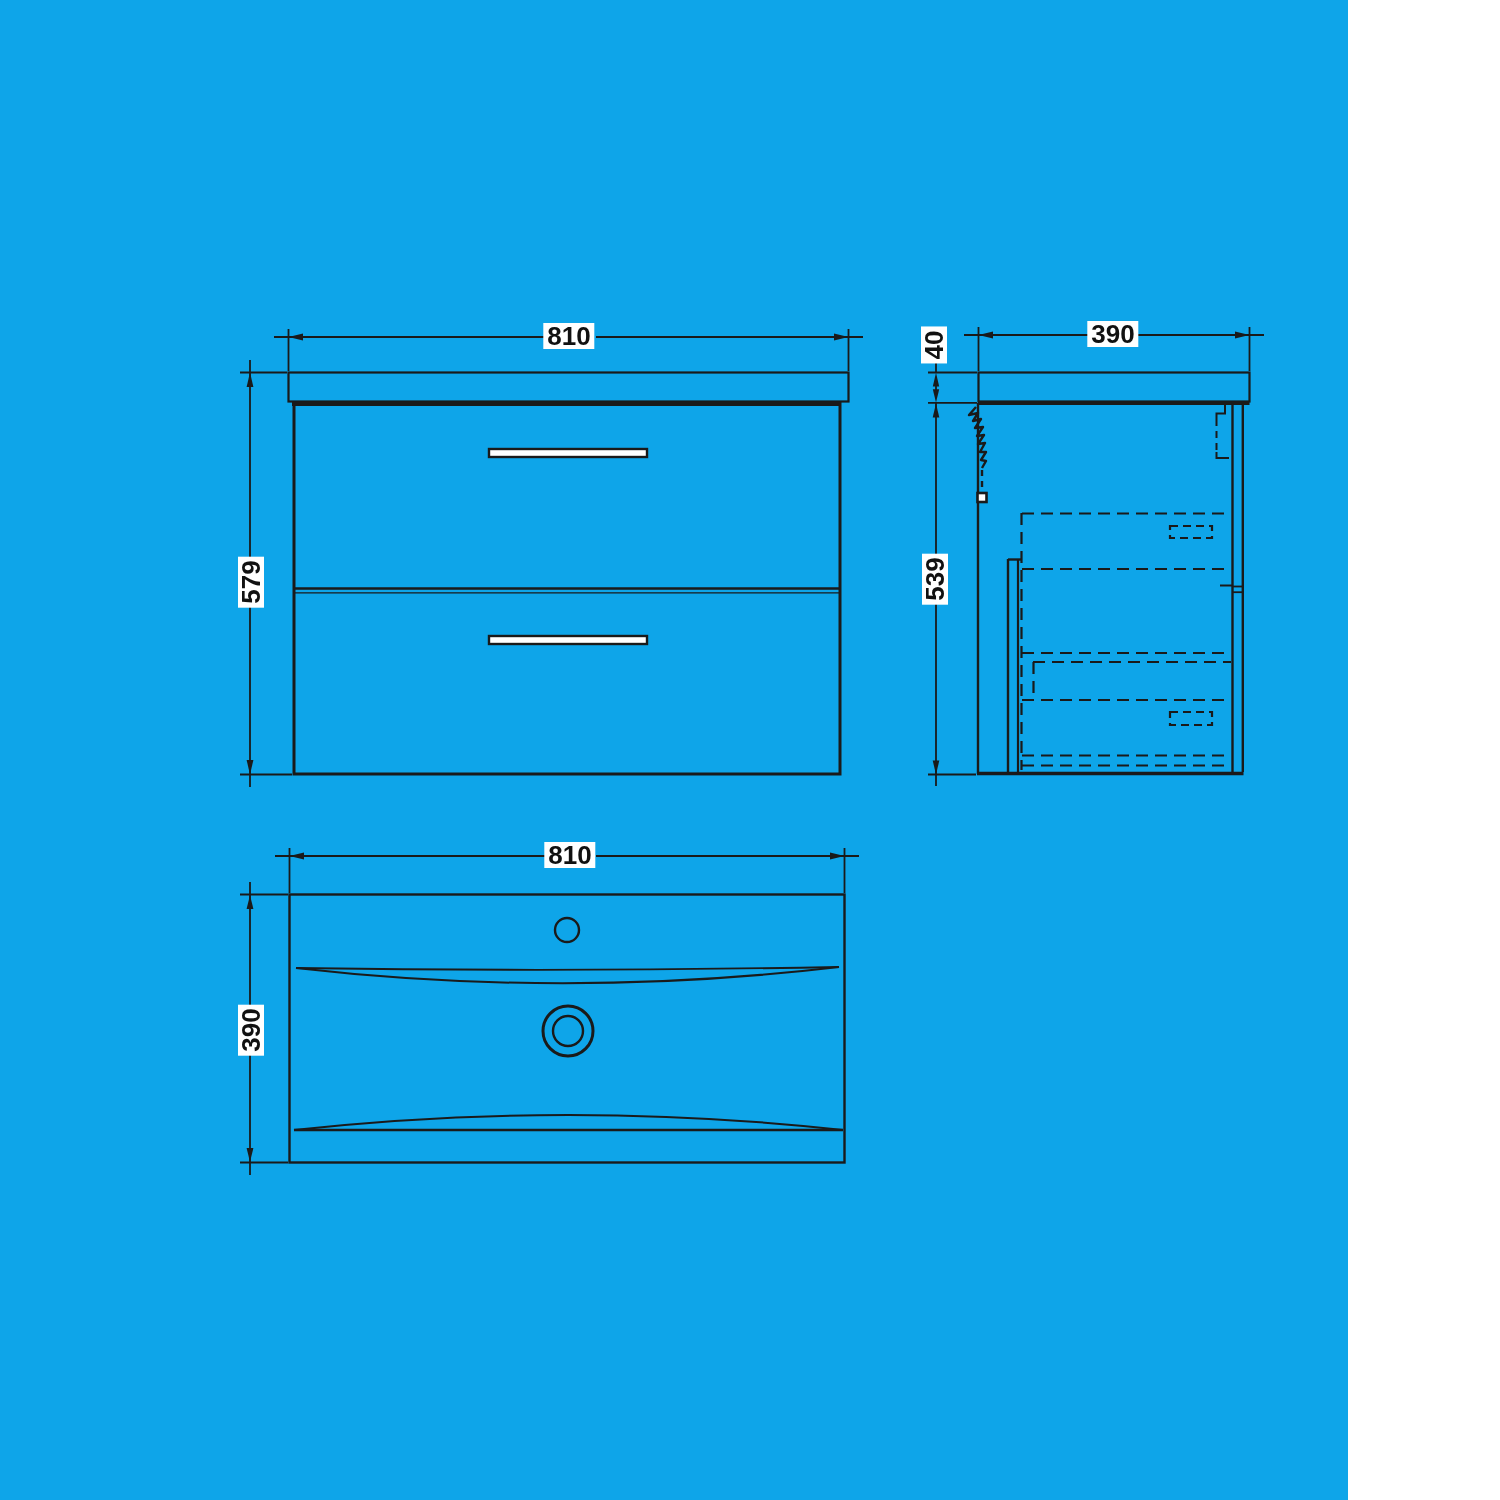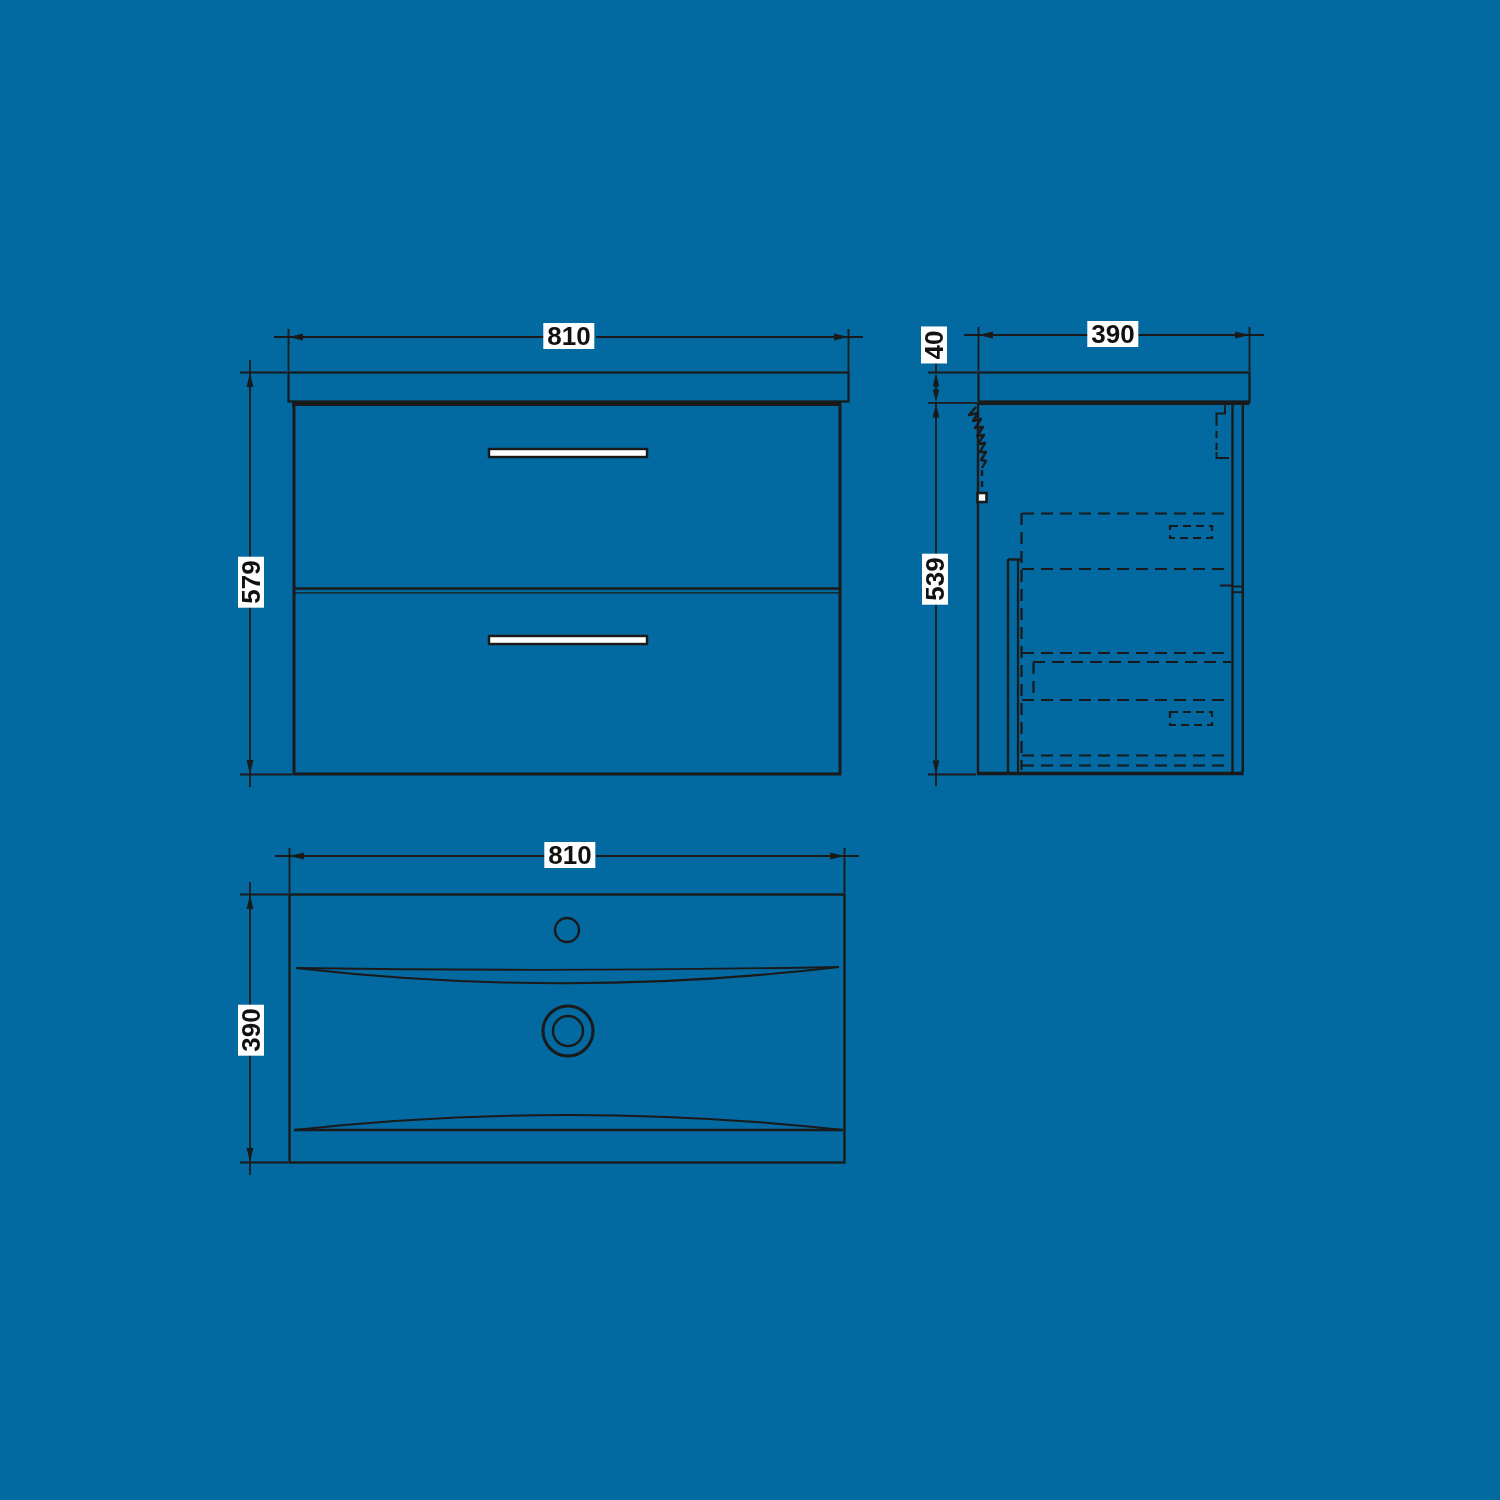--- a/index.html
+++ b/index.html
@@ -1,19 +1,19 @@
 <!DOCTYPE html>
 <html><head>
 <meta charset="utf-8">
 <style>
   html,body { margin:0; padding:0; background:#ffffff; }
   .canvas {
     position:relative;
-    width:1500px; height:1500px;
-    background:#0369a1;
+    width:1348px; height:1500px;
+    background:#0ea5e9;
     font-family:"Liberation Sans", sans-serif;
     overflow:hidden;
   }
   .drawing-svg { position:absolute; left:0; top:0; }
   .dim-label {
     position:absolute;
     font-family:"Liberation Sans", sans-serif;
     font-weight:700;
     font-size:26px;
     color:#111111;

